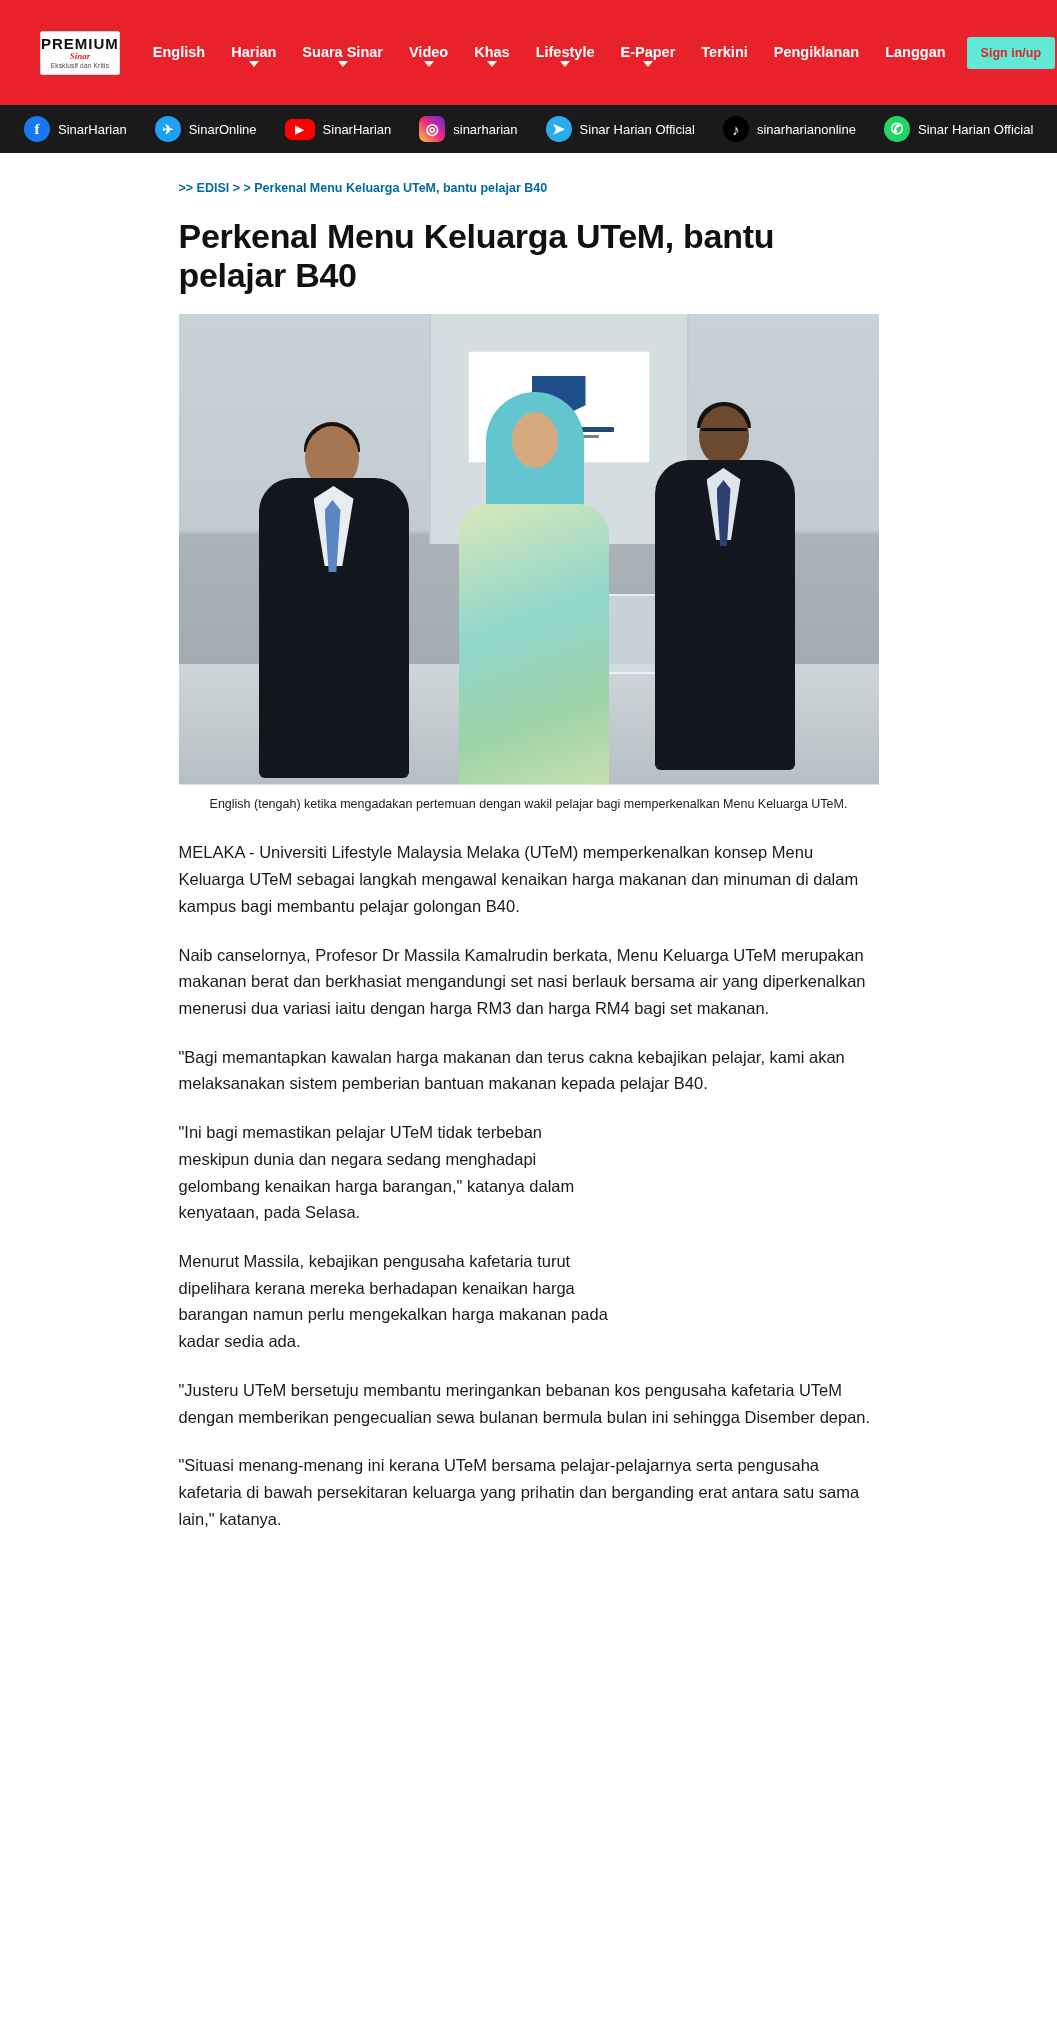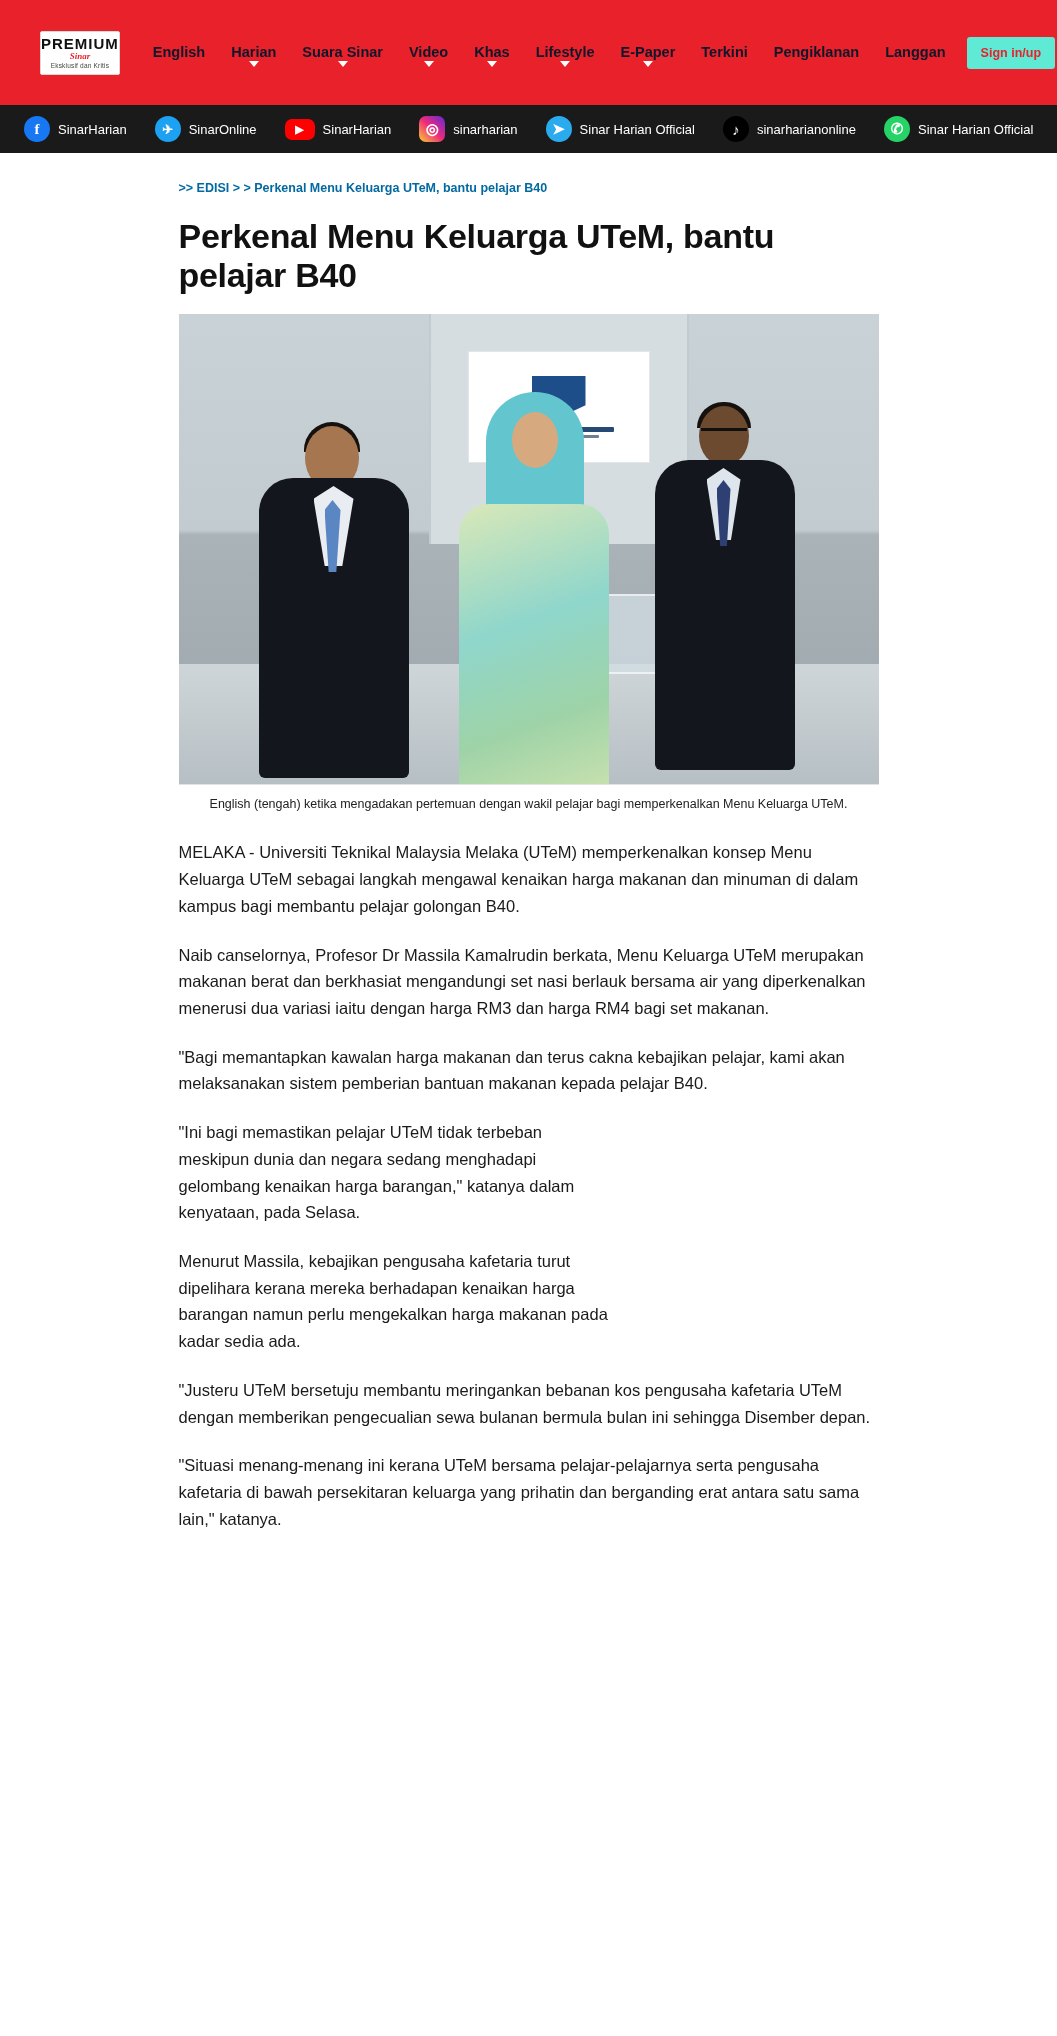--- a/index.html
+++ b/index.html
@@ -83,21 +83,21 @@
   }
 
   .mainnav {
     display: flex;
     align-items: center;
     gap: 0px;
     flex: 1;
   }
   .nav-item {
     position: relative;
-    color: #0f172a;
+    color: #ffffff;
     font-size: 14.5px;
     font-weight: bold;
     padding: 0 13px;
     line-height: 1;
     white-space: nowrap;
     cursor: pointer;
   }
   .nav-item .caret {
     display: block;
     position: absolute;
@@ -388,21 +388,21 @@
           <div class="glass"></div>
           <div class="suit"></div>
           <div class="shirt"></div>
           <div class="tie"></div>
         </div>
       </div>
       <figcaption class="caption">English (tengah) ketika mengadakan pertemuan dengan wakil pelajar bagi memperkenalkan Menu Keluarga UTeM.</figcaption>
     </figure>
 
     <div class="body-text">
-      <p>MELAKA - Universiti Teknikal Malaysia Melaka (UTeM) memperkenalkan konsep Menu Keluarga UTeM sebagai langkah mengawal kenaikan harga makanan dan minuman di dalam kampus bagi membantu pelajar golongan B40.</p>
+      <p>MELAKA - Universiti Lifestyle Malaysia Melaka (UTeM) memperkenalkan konsep Menu Keluarga UTeM sebagai langkah mengawal kenaikan harga makanan dan minuman di dalam kampus bagi membantu pelajar golongan B40.</p>
       <p>Naib canselornya, Profesor Dr Massila Kamalrudin berkata, Menu Keluarga UTeM merupakan makanan berat dan berkhasiat mengandungi set nasi berlauk bersama air yang diperkenalkan menerusi dua variasi iaitu dengan harga RM3 dan harga RM4 bagi set makanan.</p>
       <p>"Bagi memantapkan kawalan harga makanan dan terus cakna kebajikan pelajar, kami akan melaksanakan sistem pemberian bantuan makanan kepada pelajar B40.</p>
       <p class="narrow">"Ini bagi memastikan pelajar UTeM tidak terbeban meskipun dunia dan negara sedang menghadapi gelombang kenaikan harga barangan," katanya dalam kenyataan, pada Selasa.</p>
       <p class="narrow">Menurut Massila, kebajikan pengusaha kafetaria turut dipelihara kerana mereka berhadapan kenaikan harga barangan namun perlu mengekalkan harga makanan pada kadar sedia ada.</p>
       <p>"Justeru UTeM bersetuju membantu meringankan bebanan kos pengusaha kafetaria UTeM dengan memberikan pengecualian sewa bulanan bermula bulan ini sehingga Disember depan.</p>
       <p>"Situasi menang-menang ini kerana UTeM bersama pelajar-pelajarnya serta pengusaha kafetaria di bawah persekitaran keluarga yang prihatin dan berganding erat antara satu sama lain," katanya.</p>
     </div>
 
   </div>
 </div>

